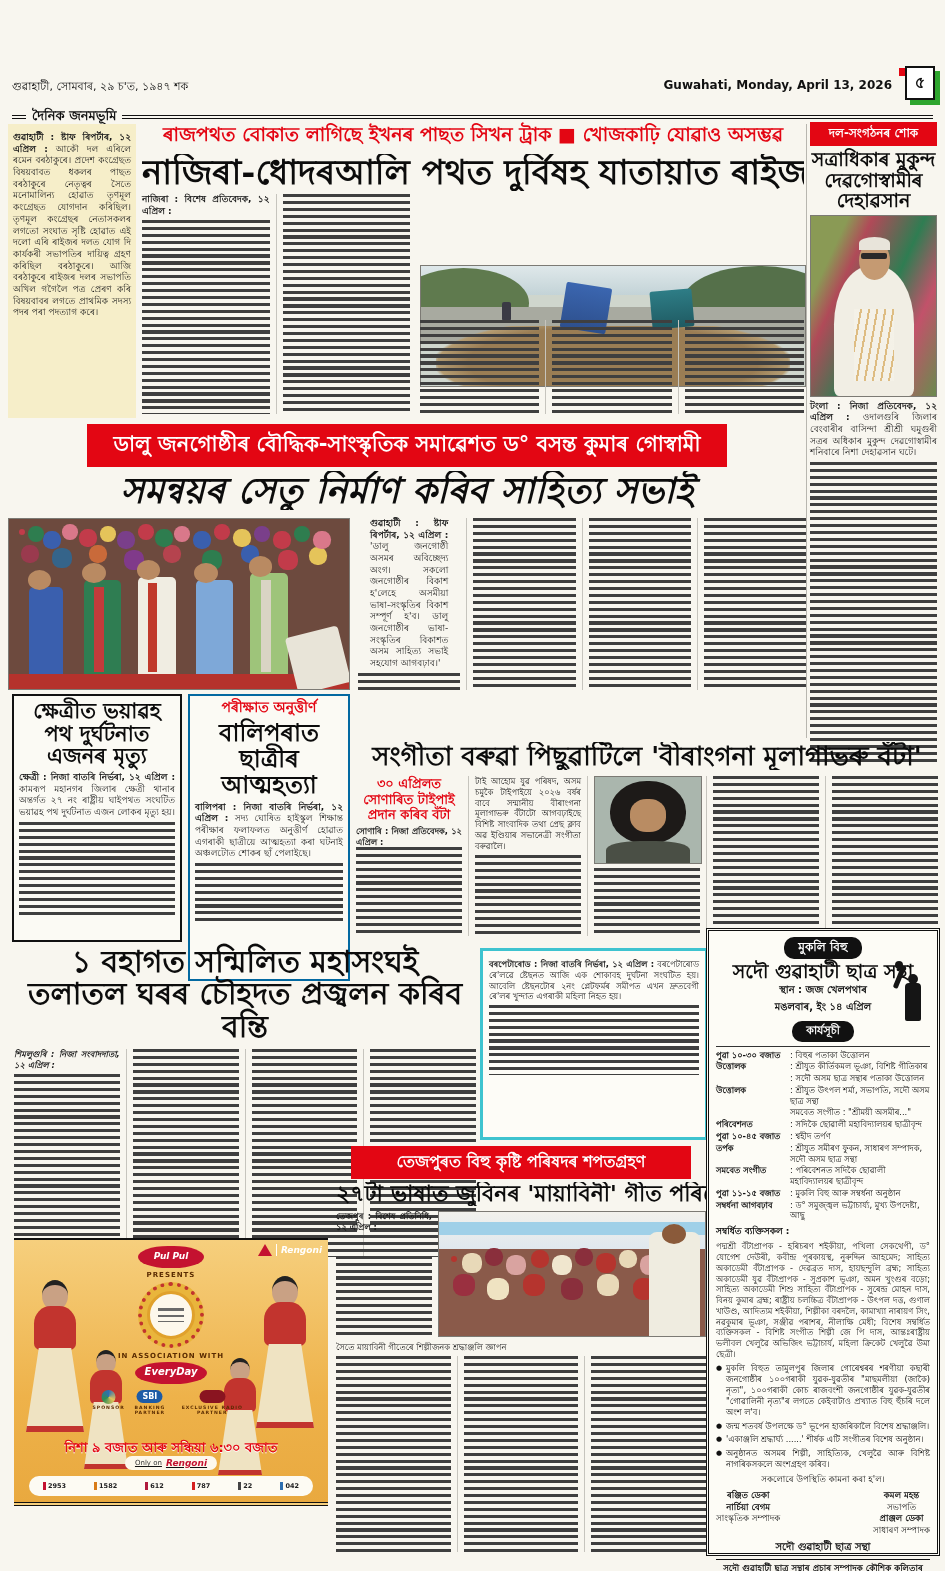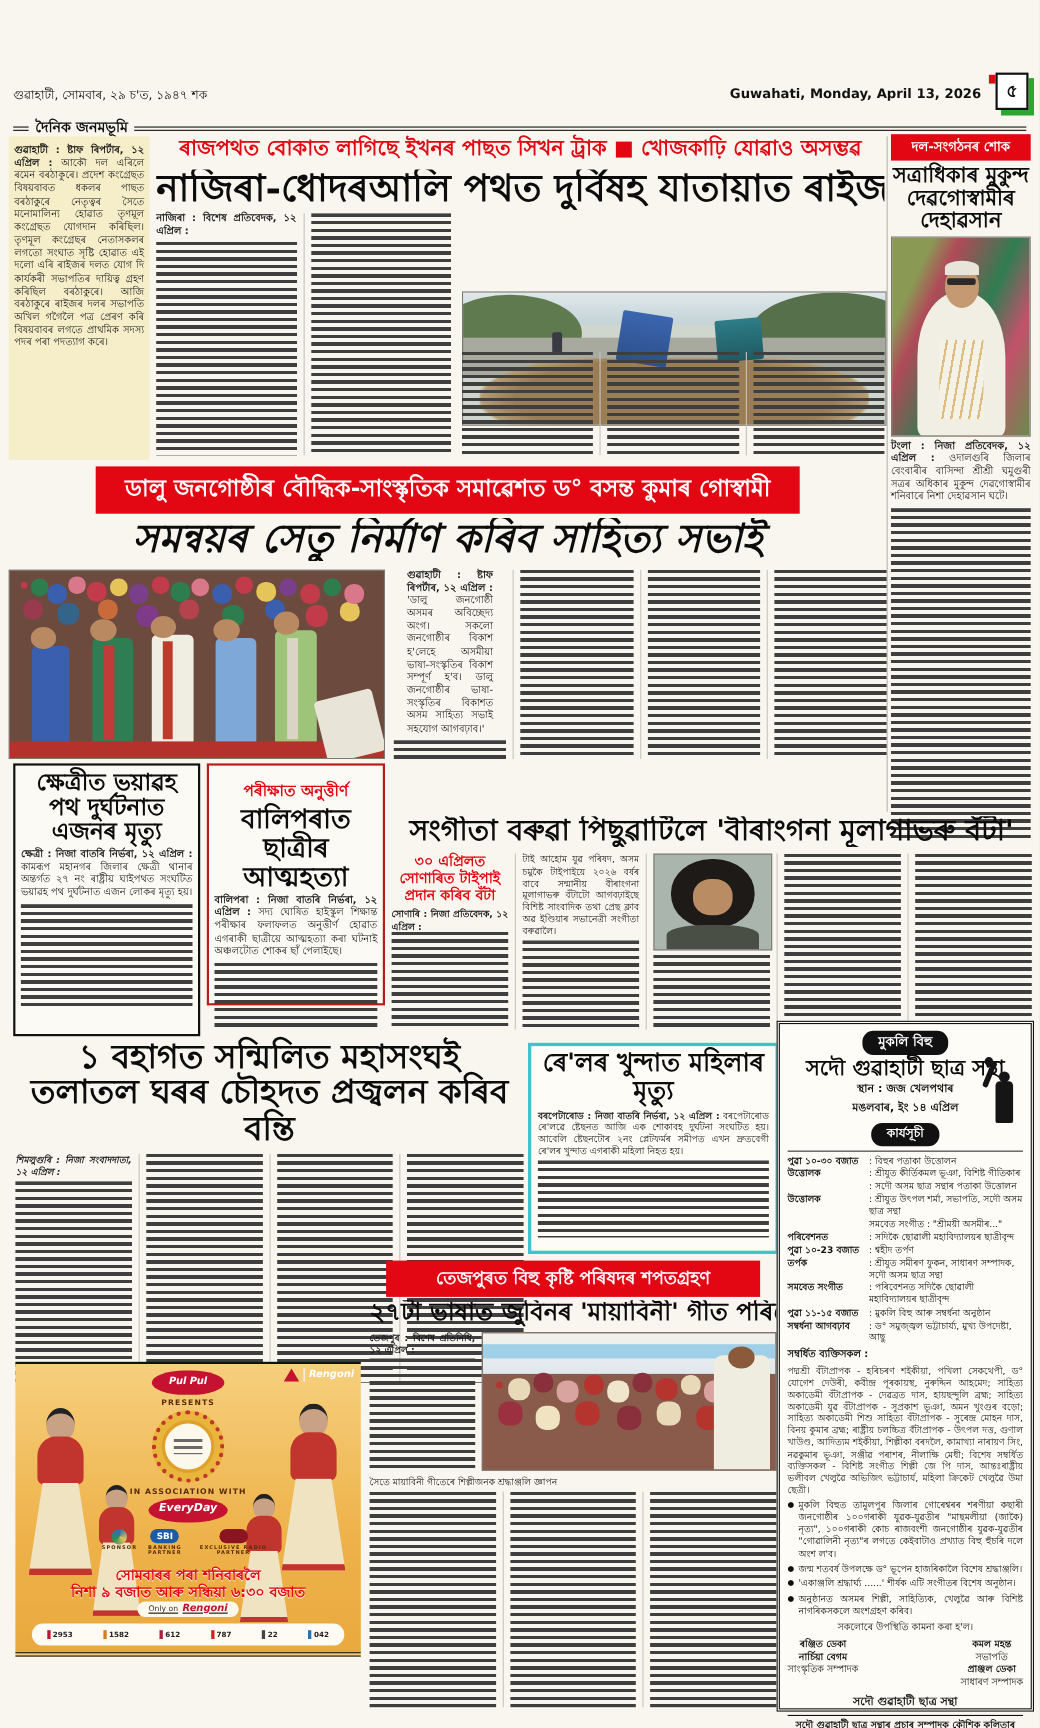--- a/index.html
+++ b/index.html
@@ -162,21 +162,21 @@
 
   <div class="abs" style="left:12px;top:694px;width:170px;height:248px;border:2px solid #111;padding:4px 5px;box-sizing:border-box;background:#fbfaf4;">
     <div class="hl serif" style="font-size:21px;">ক্ষেত্ৰীত ভয়াৱহ পথ দুৰ্ঘটনাত এজনৰ মৃত্যু</div>
     <p class="bx" style="margin:4px 0 3px;">
       <span class="dl">ক্ষেত্ৰী : নিজা বাতৰি নিৰ্ভৰা, ১২ এপ্ৰিল :</span>
       <span>কামৰূপ মহানগৰ জিলাৰ ক্ষেত্ৰী থানাৰ অন্তৰ্গত ২৭ নং ৰাষ্ট্ৰীয় ঘাইপথত সংঘটিত ভয়াৱহ পথ দুৰ্ঘটনাত এজন লোকৰ মৃত্যু হয়।</span>
     </p>
     <div class="greek" style="height:96px;"></div>
   </div>
 
-  <div class="abs" style="left:188px;top:694px;width:162px;height:220px;border:2px solid #b91c1c;padding:12px 5px;box-sizing:border-box;background:#fbfaf4;">
+  <div class="abs" style="left:188px;top:694px;width:162px;height:287px;border:2px solid #0369a1;padding:0 5px;box-sizing:border-box;background:#fbfaf4;">
     <div class="red" style="font-size:14px;font-weight:bold;text-align:center;">পৰীক্ষাত অনুত্তীৰ্ণ</div>
     <div class="hl serif" style="font-size:24px;">বালিপৰাত ছাত্ৰীৰ আত্মহত্যা</div>
     <p class="bx" style="margin:4px 0 3px;">
       <span class="dl">বালিপৰা : নিজা বাতৰি নিৰ্ভৰা, ১২ এপ্ৰিল :</span>
       <span>সদ্য ঘোষিত হাইস্কুল শিক্ষান্ত পৰীক্ষাৰ ফলাফলত অনুত্তীৰ্ণ হোৱাত এগৰাকী ছাত্ৰীয়ে আত্মহত্যা কৰা ঘটনাই অঞ্চলটোত শোকৰ ছাঁ পেলাইছে।</span>
     </p>
     <div class="greek" style="height:60px;"></div>
   </div>
 
   <div class="abs" style="left:356px;top:742px;width:582px;height:200px;">
@@ -222,21 +222,20 @@
       <div class="col">
           <div class="greek fill"></div>
         </div>
       <div class="col">
           <div class="greek fill"></div>
         </div>
     </div>
   </div>
 
   <div class="abs" style="left:480px;top:948px;width:228px;height:192px;border:3px solid #3ec3cf;background:#fdfcf7;padding:4px 6px;box-sizing:border-box;">
-    <div class="hl serif" style="font-size:23px;">ৰে'লৰ খুন্দাত মহিলাৰ মৃত্যু</div>
     <p class="bxs" style="margin:4px 0 3px;">
       <span class="dl">বৰপেটাৰোড : নিজা বাতৰি নিৰ্ভৰা, ১২ এপ্ৰিল :</span>
       <span>বৰপেটাৰোড ৰে'লৱে ষ্টেছনত আজি এক শোকাবহ দুৰ্ঘটনা সংঘটিত হয়। আবেলি ষ্টেছনটোৰ ২নং প্লেটফৰ্মৰ সমীপত এখন দ্ৰুতবেগী ৰে'লৰ খুন্দাত এগৰাকী মহিলা নিহত হয়।</span>
     </p>
     <div class="greek" style="height:70px;"></div>
   </div>
 
   <div class="abs" style="left:336px;top:1146px;width:370px;height:410px;">
     <div class="redbg" style="width:340px;margin:0 auto;font-size:16px;font-weight:bold;text-align:center;padding:3px 4px;box-sizing:border-box;white-space:nowrap;overflow:hidden;">তেজপুৰত বিহু কৃষ্টি পৰিষদৰ শপতগ্ৰহণ</div>
     <div class="hl serif" style="font-size:22px;margin-top:3px;white-space:nowrap;overflow:hidden;">২৭টা ভাষাত জুবিনৰ 'মায়াবিনী' গীত পৰিৱেশন</div>
@@ -298,21 +297,21 @@
         </div>
       <div class="schrow">
           <span class="schlab"></span>
           <span class="schval">সমবেত সংগীত : "শ্ৰীময়ী অসমীৰ..."</span>
         </div>
       <div class="schrow">
           <span class="schlab">পৰিবেশনত</span>
           <span class="schval">: সদিকৈ ছোৱালী মহাবিদ্যালয়ৰ ছাত্ৰীবৃন্দ</span>
         </div>
       <div class="schrow">
-          <span class="schlab">পুৱা ১০-23 বজাত</span>
+          <span class="schlab">পুৱা ১০-৪৫ বজাত</span>
           <span class="schval">: শ্বহীদ তৰ্পণ</span>
         </div>
       <div class="schrow">
           <span class="schlab">তৰ্পক</span>
           <span class="schval">: শ্ৰীযুত সমীৰণ ফুকন, সাধাৰণ সম্পাদক, সদৌ অসম ছাত্ৰ সন্থা</span>
         </div>
       <div class="schrow">
           <span class="schlab">সমবেত সংগীত</span>
           <span class="schval">: পৰিবেশনত সদিকৈ ছোৱালী মহাবিদ্যালয়ৰ ছাত্ৰীবৃন্দ</span>
         </div>
@@ -411,21 +410,20 @@
       </div>
       <div style="text-align:center;">
         <div style="width:26px;height:13px;border-radius:7px;margin:0 auto;background:#1d5ba6;color:#fff;font-size:8px;font-weight:bold;line-height:13px;">SBI</div>
         <div class="adlabel" style="font-size:4.6px;margin-top:2px;">BANKING PARTNER</div>
       </div>
       <div style="text-align:center;">
         <div style="width:26px;height:13px;border-radius:7px;margin:0 auto;background:#8a1420;"></div>
         <div class="adlabel" style="font-size:4.6px;margin-top:2px;">EXCLUSIVE RADIO PARTNER</div>
       </div>
     </div>
-    <div class="abs red" style="left:0;top:182px;width:100%;text-align:center;font-size:13px;font-weight:bold;text-shadow:0 1px 0 #fff;">সোমবাৰৰ পৰা শনিবাৰলৈ</div>
     <div class="abs red" style="left:0;top:198px;width:100%;text-align:center;font-size:13px;font-weight:bold;text-shadow:0 1px 0 #fff;">নিশা ৯ বজাত আৰু সন্ধিয়া ৬:৩০ বজাত</div>
     <div class="abs" style="left:50%;top:216px;transform:translateX(-50%);background:#fdf8ec;border-radius:9px;padding:2px 10px;display:flex;align-items:center;gap:4px;text-decoration:underline;">
       <span style="font-size:7px;color:#333;">Only on</span>
       <span style="font-size:9px;font-weight:bold;font-style:italic;color:#c41230;">Rengoni</span>
     </div>
     <div class="abs" style="left:50%;top:236px;transform:translateX(-50%);width:284px;height:20px;background:#fdfbf3;border-radius:10px;display:flex;align-items:center;justify-content:space-around;">
       <span style="font-size:6.5px;font-weight:bold;color:#222;border-left:3px solid #c41230;padding-left:2px;">2953</span>
       <span style="font-size:6.5px;font-weight:bold;color:#222;border-left:3px solid #d87b18;padding-left:2px;">1582</span>
       <span style="font-size:6.5px;font-weight:bold;color:#222;border-left:3px solid #b01a3c;padding-left:2px;">612</span>
       <span style="font-size:6.5px;font-weight:bold;color:#222;border-left:3px solid #d42020;padding-left:2px;">787</span>

